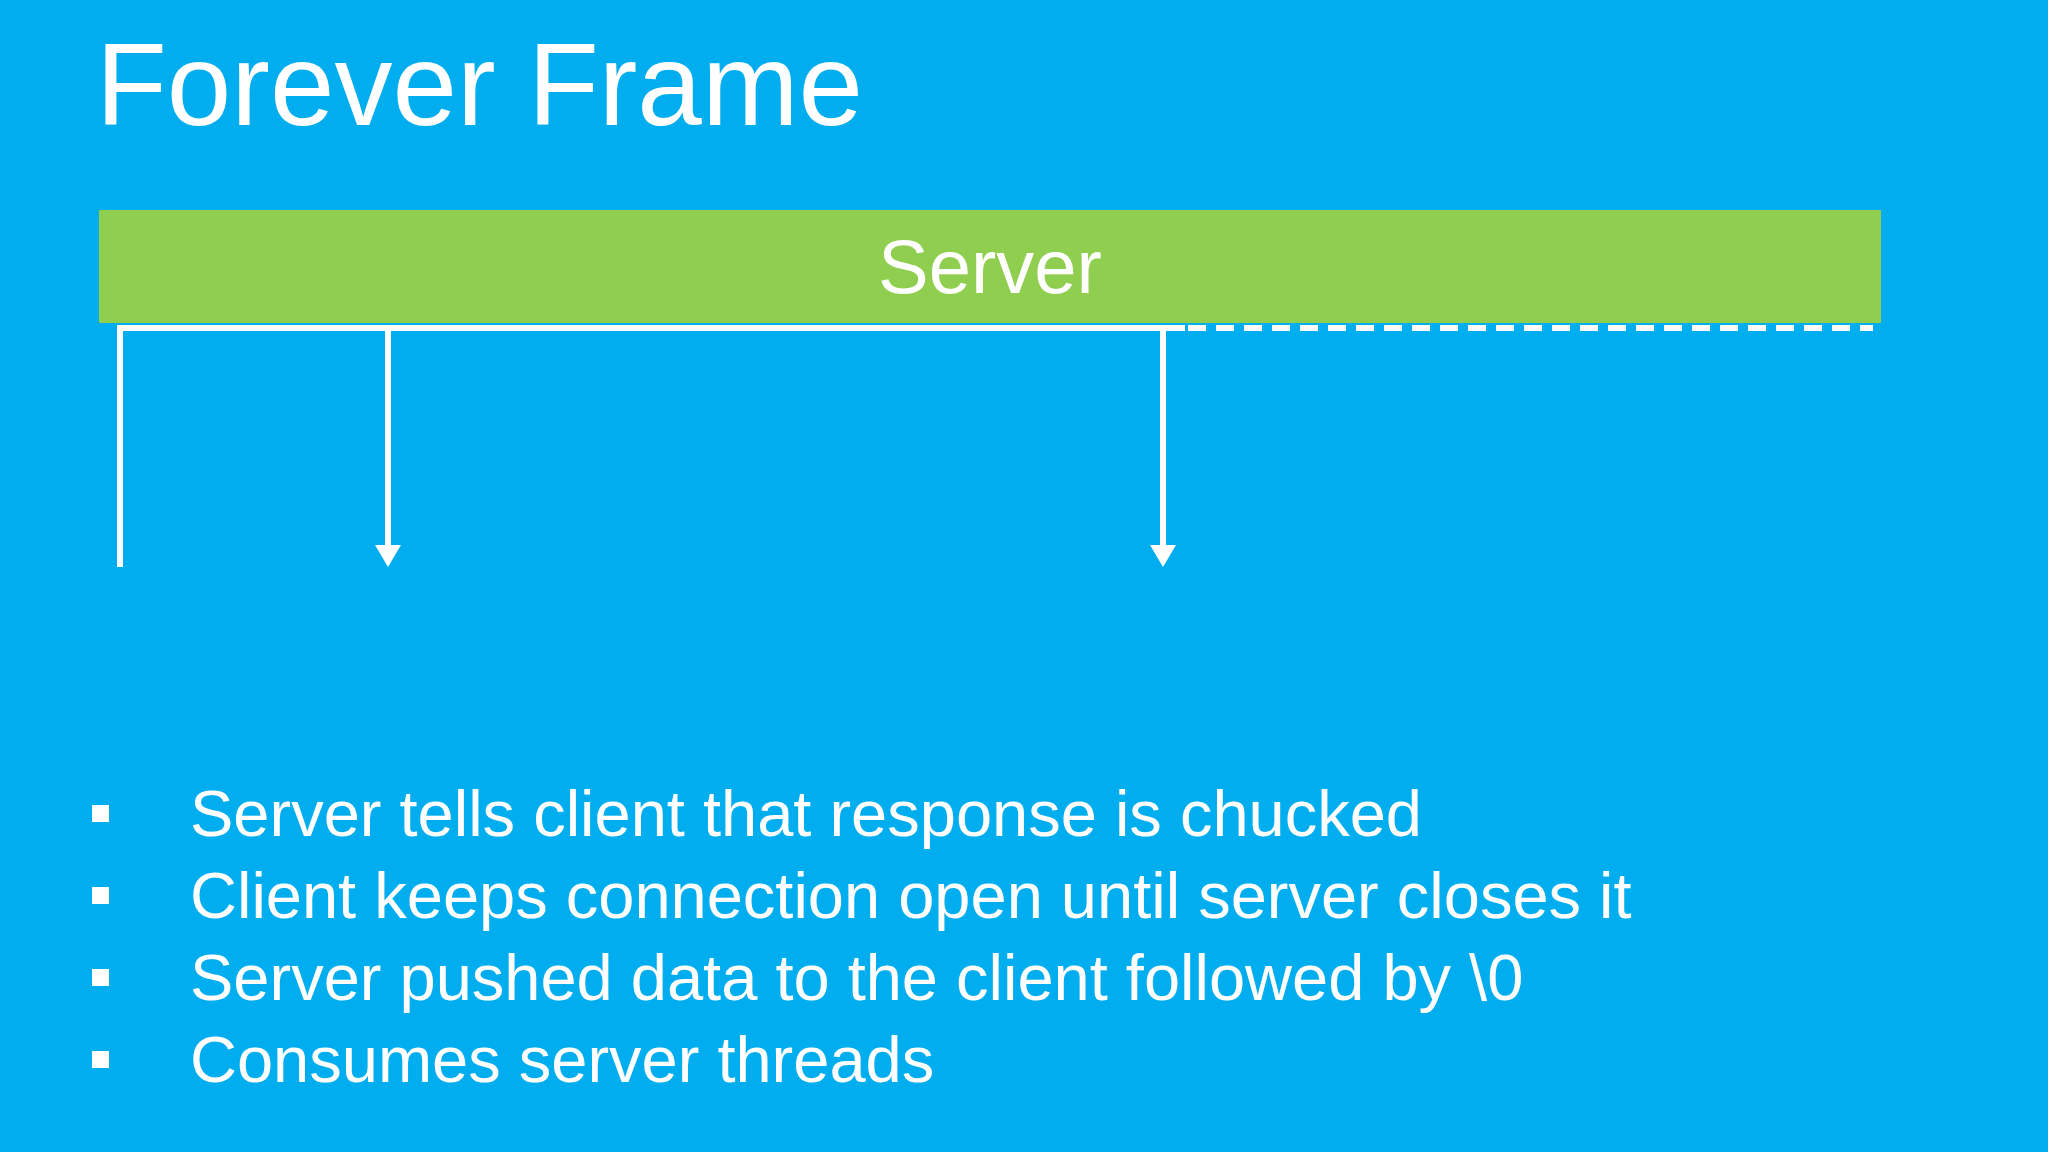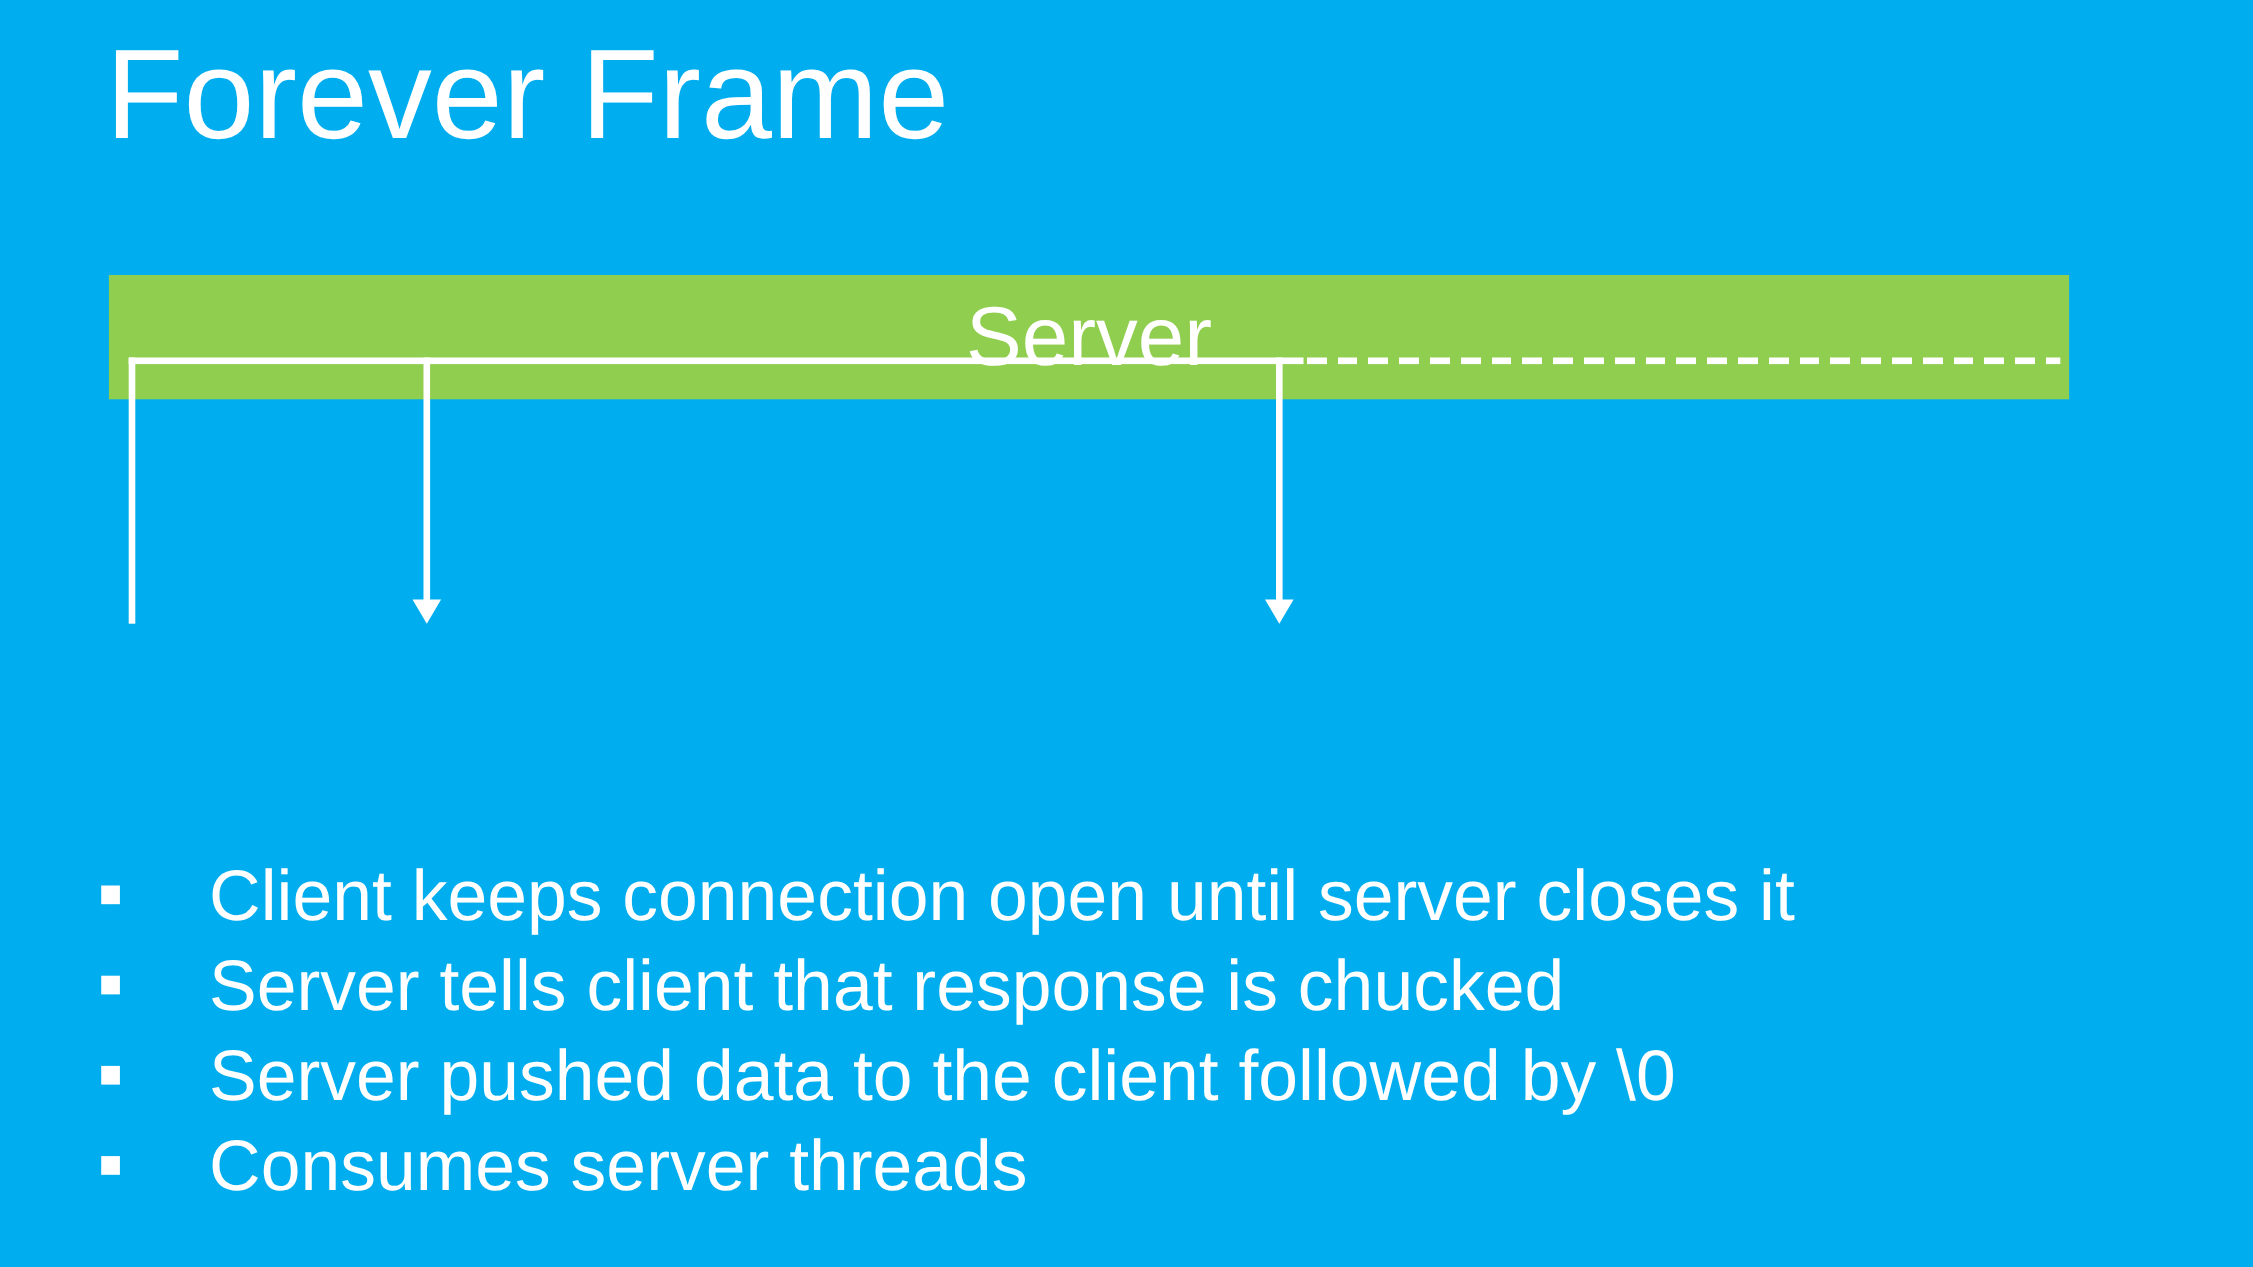--- a/index.html
+++ b/index.html
@@ -25,21 +25,20 @@
     margin: 0;
     line-height: 1.1;
   }
   .bar {
     position: absolute;
     left: 99px;
     width: 1782px;
     display: flex;
     align-items: center;
     justify-content: center;
-    margin-top: 40px;
   }
   .bar .bar-label {
     font-size: 76px;
     color: var(--text, #FFFFFF);
     line-height: 1;
   }
   .server-bar { top: 210px; height: 113px; background: var(--server, #90CE50); }
   .client-bar { top: 567px; height: 110px; background: var(--client, #FF8F00); }
 
   .conn { position: absolute; background: #FFFFFF; }
@@ -104,25 +103,25 @@
   <div class="conn v-line-1"></div>
   <div class="conn v-line-2"></div>
   <div class="conn v-line-3"></div>
   <div class="arrow-head arrow-head-2"></div>
   <div class="arrow-head arrow-head-3"></div>
 
 
   <ul class="bullets">
     <li class="bullet-row">
       <span class="bullet-sq"></span>
-      <span class="bullet-text">Client keeps connection open until server closes it</span>
+      <span class="bullet-text">Server tells client that response is chucked</span>
     </li>
     <li class="bullet-row">
       <span class="bullet-sq"></span>
-      <span class="bullet-text">Server tells client that response is chucked</span>
+      <span class="bullet-text">Client keeps connection open until server closes it</span>
     </li>
     <li class="bullet-row">
       <span class="bullet-sq"></span>
       <span class="bullet-text">Server pushed data to the client followed by \0</span>
     </li>
     <li class="bullet-row">
       <span class="bullet-sq"></span>
       <span class="bullet-text">Consumes server threads</span>
     </li>
   </ul>

